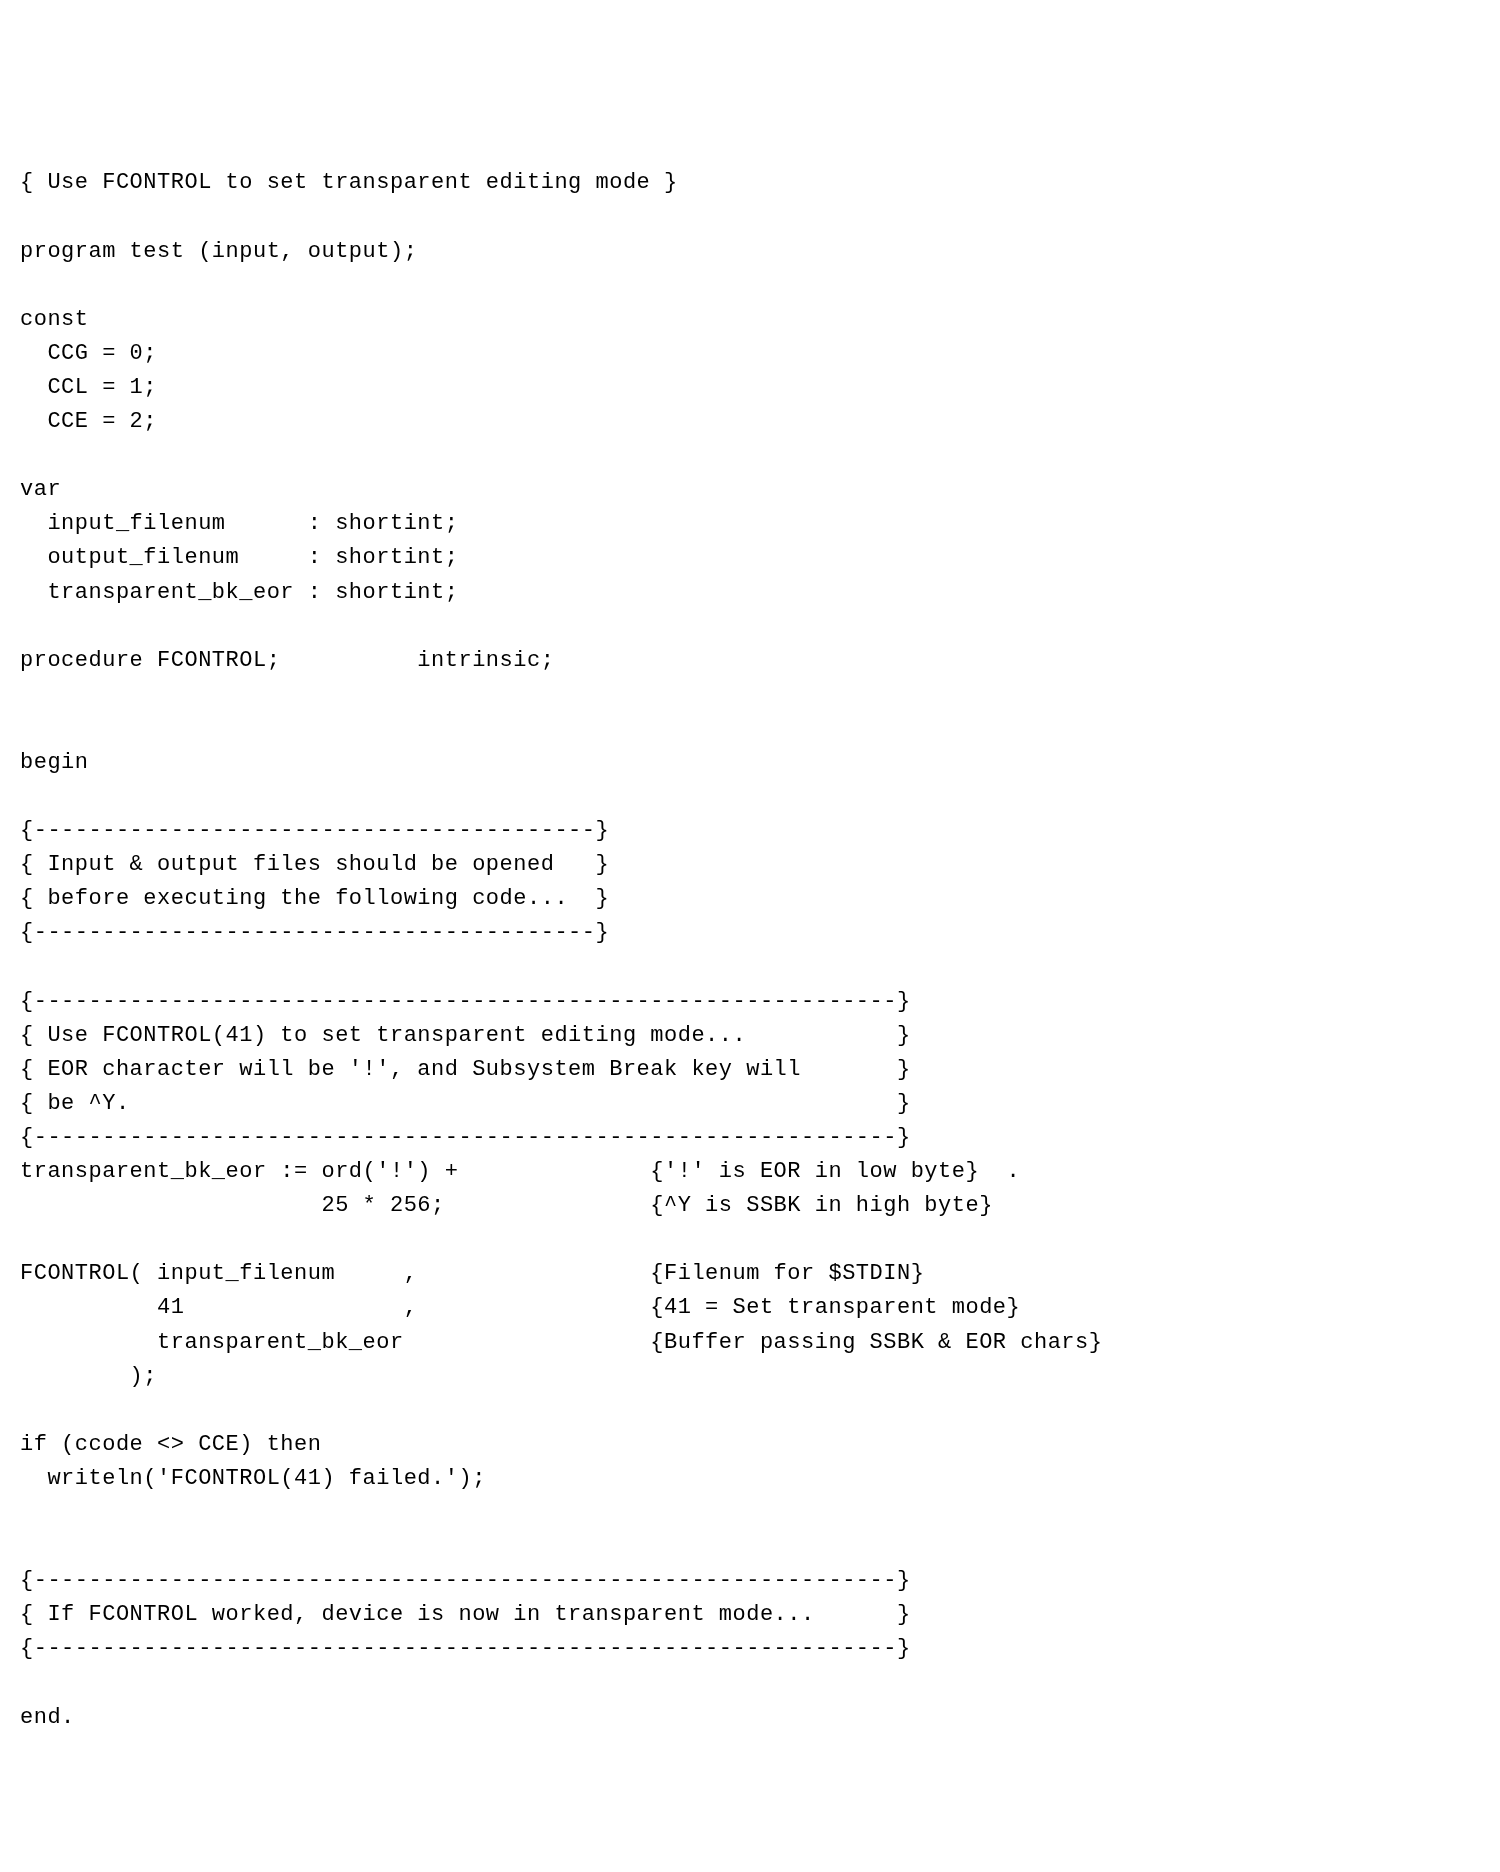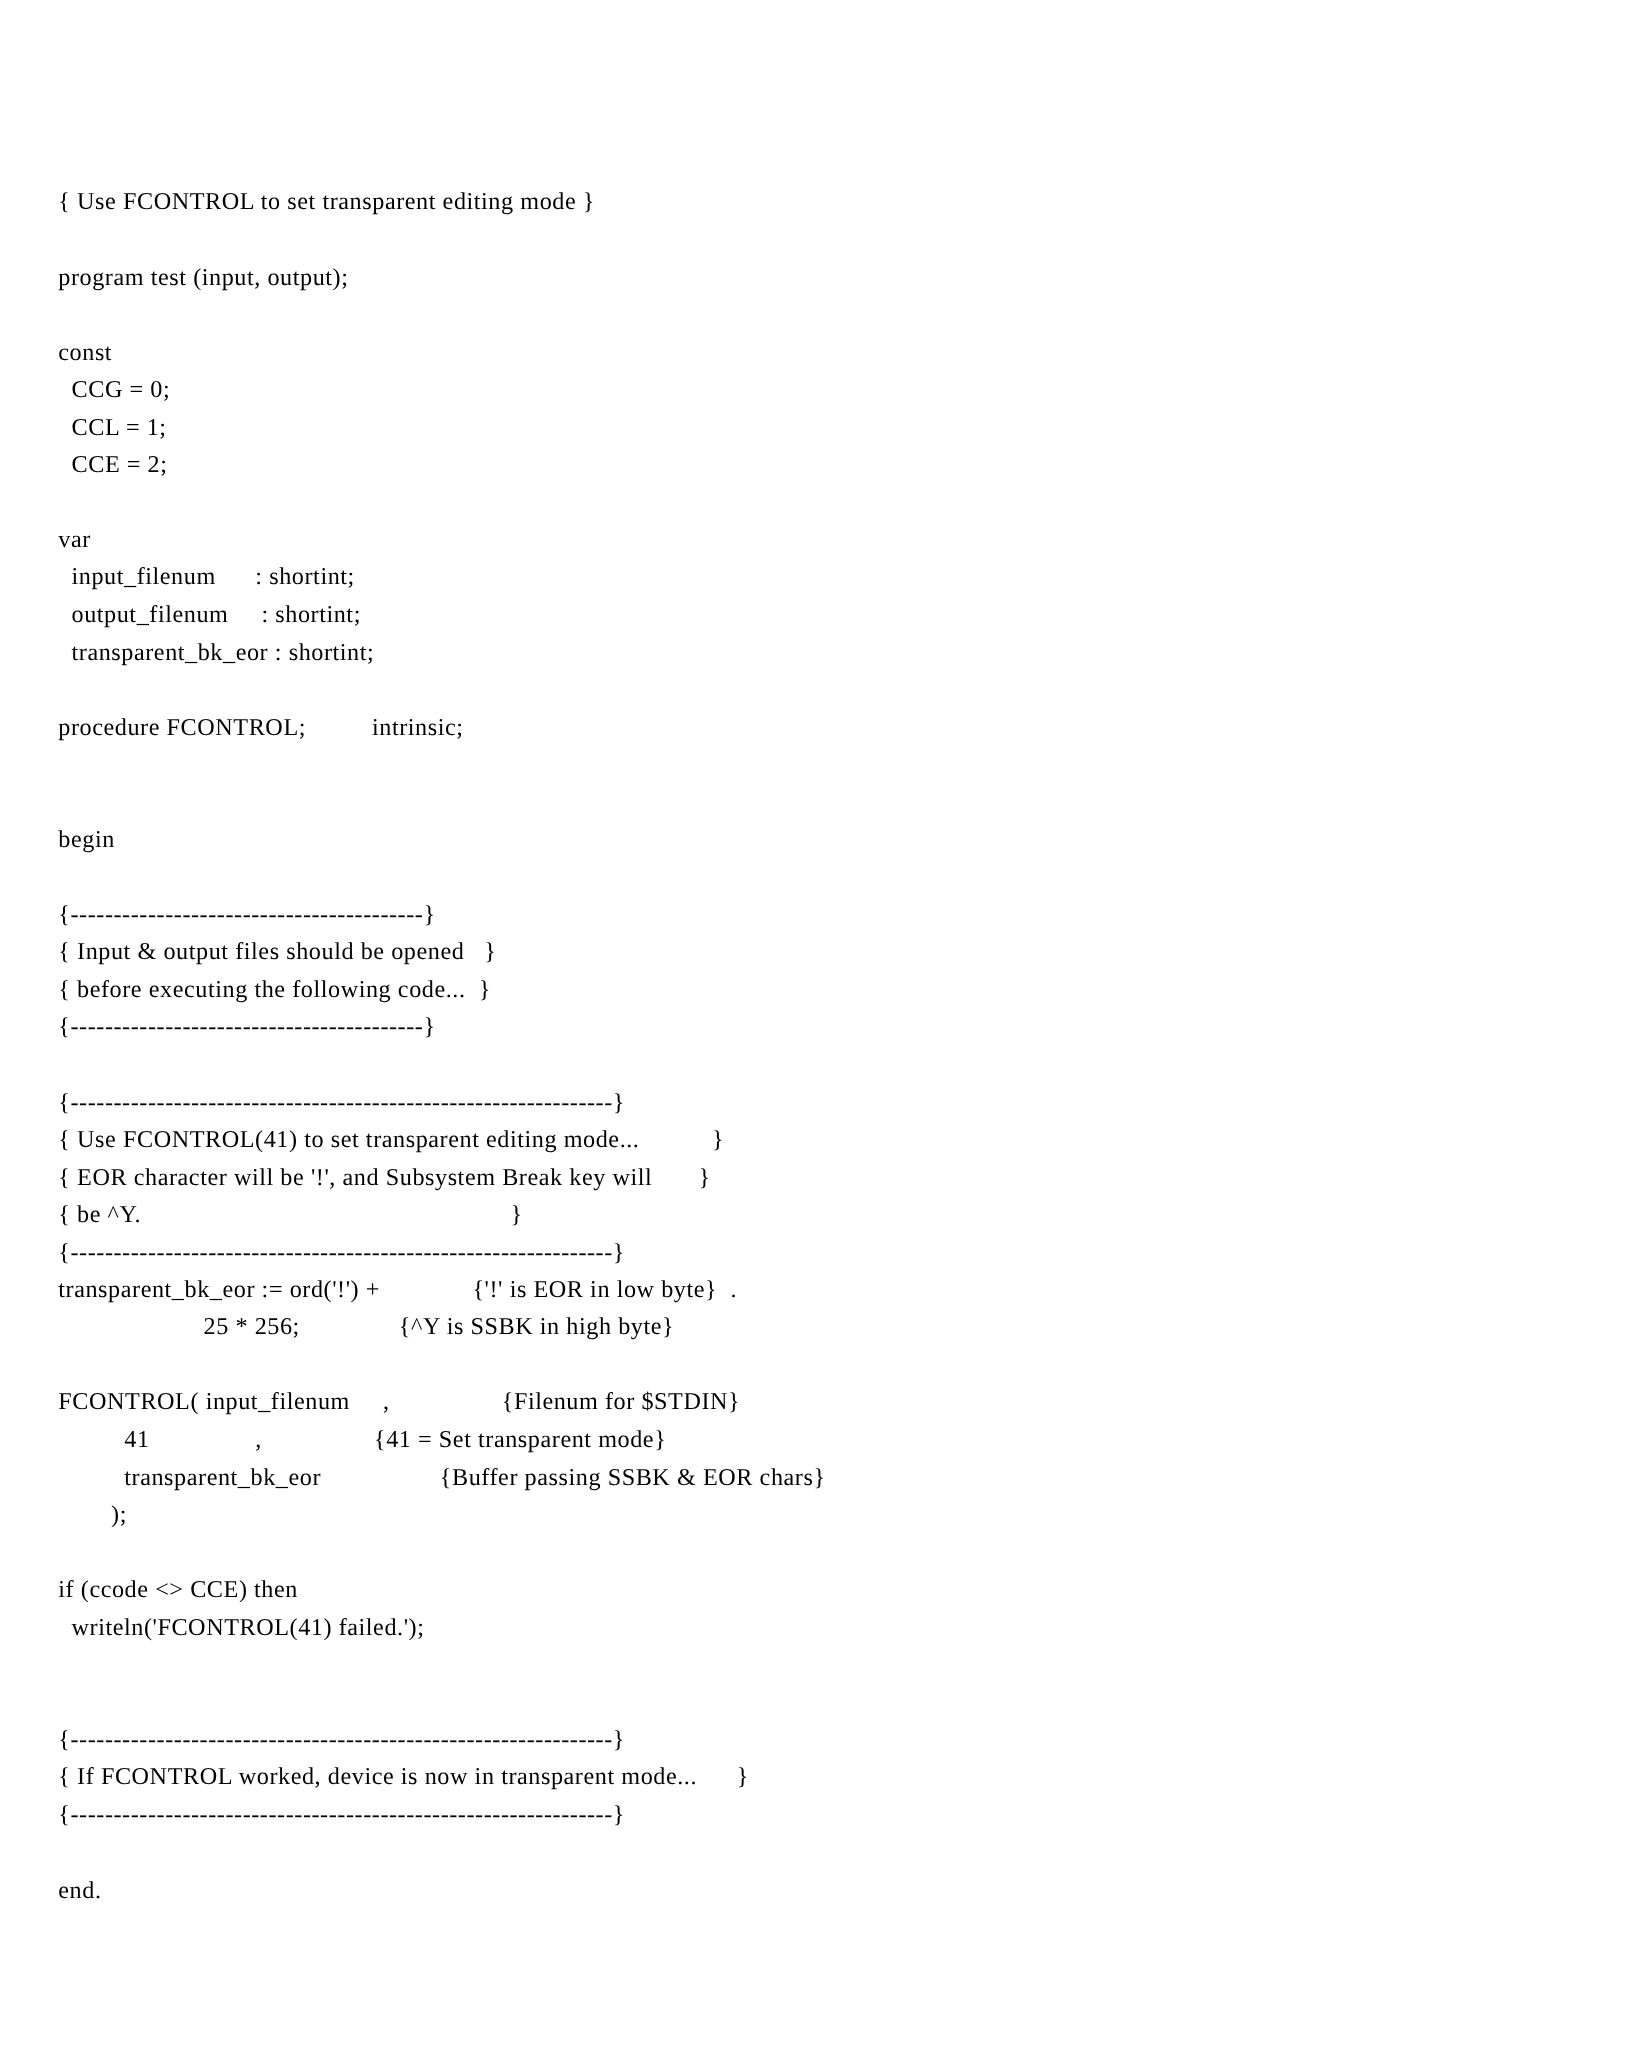--- a/index.html
+++ b/index.html
@@ -7,22 +7,21 @@
       margin: 0;
       padding: 30px 20px;
       font-family: "Courier New", Courier, monospace;
       font-size: 22px;
       line-height: 1.55;
       color: #000000;
       white-space: pre;
       letter-spacing: 0.5px;
     }
     .code-block {
-      font-family: Liberation Serif, serif;
-      margin-left: 33px;
+      font-family: Liberation Mono, monospace;
     }
   </style>
 </head>
 <body>
 
 
 
 <div class="code-block"><span>{ Use FCONTROL to set transparent editing mode }</span>
 <span></span>
 <span>program test (input, output);</span>

